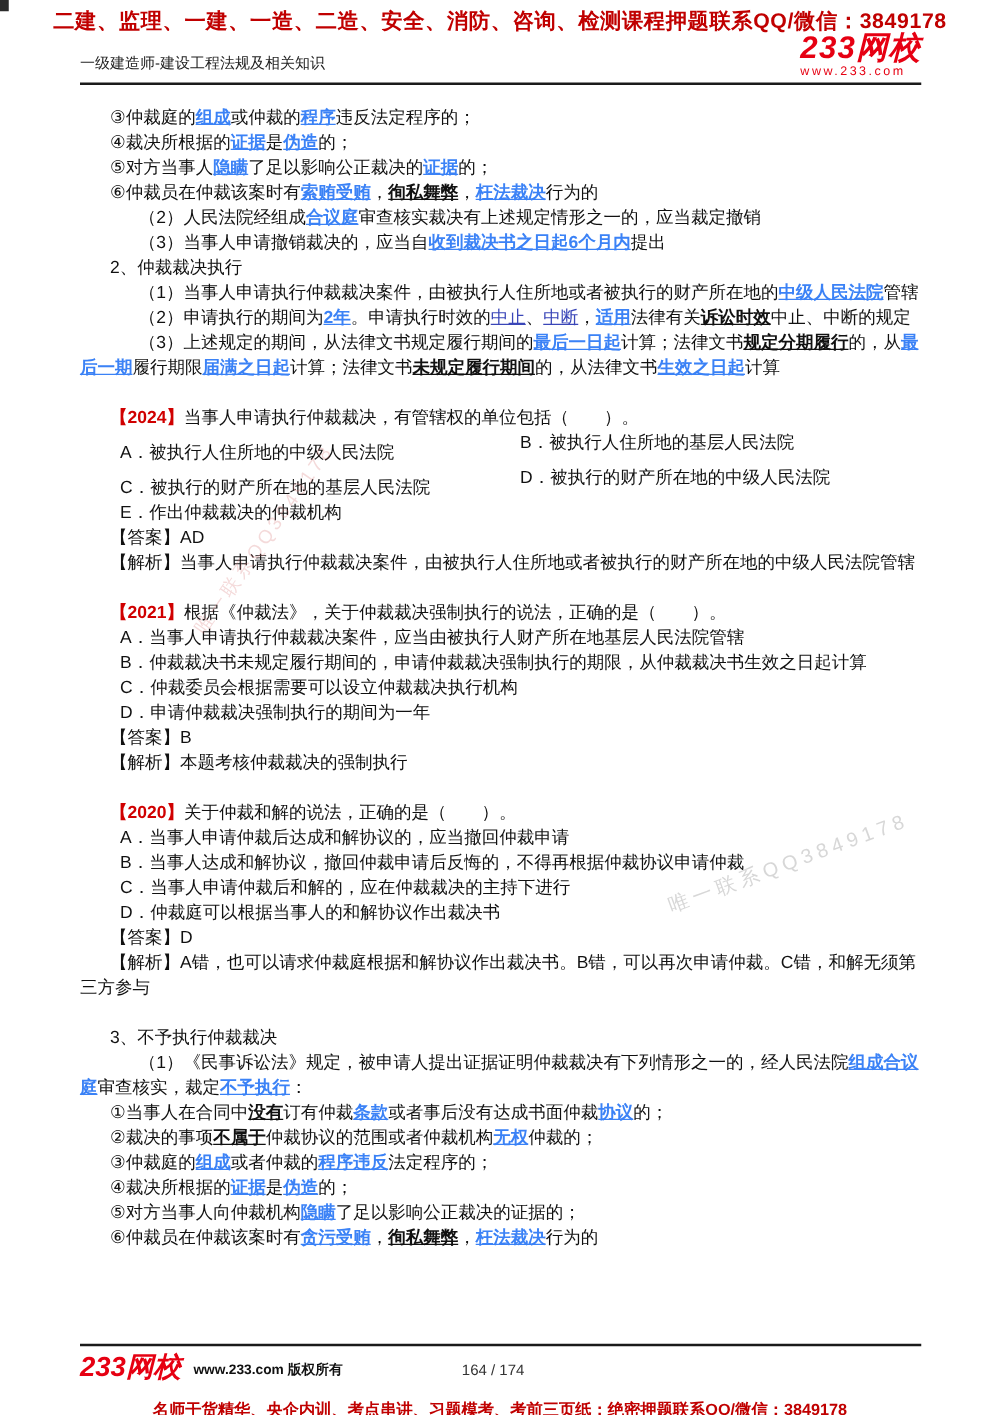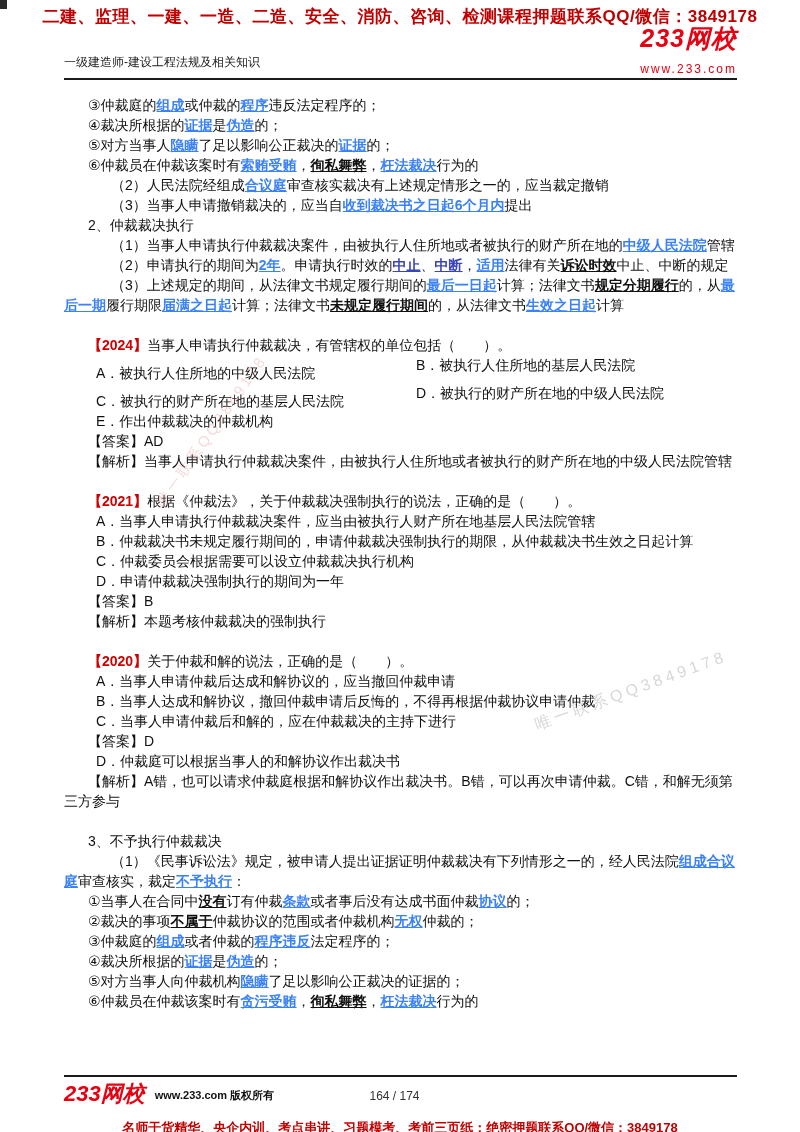--- a/index.html
+++ b/index.html
@@ -7,32 +7,32 @@
   body { width:800px; height:1132px; font-family:"Liberation Sans","DejaVu Sans",sans-serif; }
   .page { position:relative; width:800px; height:1132px; background:#ffffff; overflow:hidden; }
   .corner { position:absolute; left:0; top:0; width:7px; height:9px; background:#2b2b2b; }
 
   .header { padding-top:8px; }
   .header-promo { text-align:center; color:#c00000; font-weight:700; font-size:17px; line-height:18px; letter-spacing:0.5px; }
   .header-row { display:flex; justify-content:space-between; align-items:flex-end; margin:0 63px 0 64px; }
   .header-subtitle { font-size:12px; color:#222222; padding-bottom:4px; }
   .logo { line-height:1; text-align:left; }
   .logo-main { color:#e60012; font-size:25px; font-weight:800; font-style:italic; letter-spacing:1px; }
-  .logo-sub { color:#e60012; font-size:12px; letter-spacing:2px; margin-top:12px; }
+  .logo-sub { color:#e60012; font-size:10px; letter-spacing:2px; margin-top:2px; }
   .header-rule { border-top:2px solid #1a1a1a; margin:3px 63px 0 64px; }
 
   .doc { padding:15px 63px 0 64px; font-size:14px; line-height:20px; color:#111111; height:992px; overflow:hidden; }
   .para { text-indent:0; }
   .ind1 { text-indent:24px; }
   .ind2 { text-indent:47px; }
   .ind3 { text-indent:32px; }
   .blank { height:20px; }
   .em-r { color:#3b82f6; font-weight:700; text-decoration:underline; }
   .em-b { color:#111111; font-weight:700; text-decoration:underline; }
-  .em-bl { color:#3a46b8; font-weight:700; text-decoration:underline; }
+  .em-bl { color:#3a46b8; font-weight:400; text-decoration:underline; }
   .mk-r { color:#d00000; font-weight:700; }
   .opt-row { display:flex; }
   .opt-left { width:352px; padding-left:32px;margin-top:8px; }
   .opt-right { flex:1; }
 
   .watermark { position:absolute; pointer-events:none; white-space:nowrap; z-index:2; }
   .wm1 { left:152px; top:500px; transform:rotate(-55deg); transform-origin:left top; color:rgba(214,122,122,0.28); font-size:15px; letter-spacing:3px; }
   .wm2 { left:532px; top:716px; transform:rotate(-20deg); transform-origin:left top; color:rgba(150,150,150,0.38); font-size:16px; letter-spacing:4px; }
 
   .footer { position:absolute; left:0; right:0; bottom:0; height:57px; background:#ffffff; }
@@ -91,22 +91,22 @@
       <p class="para ind3"><span>B．仲裁裁决书未规定履行期间的，申请仲裁裁决强制执行的期限，从仲裁裁决书生效之日起计算</span></p>
       <p class="para ind3"><span>C．仲裁委员会根据需要可以设立仲裁裁决执行机构</span></p>
       <p class="para ind3"><span>D．申请仲裁裁决强制执行的期间为一年</span></p>
       <p class="para ind1"><span>【答案】B</span></p>
       <p class="para ind1"><span>【解析】本题考核仲裁裁决的强制执行</span></p>
       <div class="blank"></div>
       <p class="para ind1"><span class="mk-r">【2020】</span><span>关于仲裁和解的说法，正确的是（　　）。</span></p>
       <p class="para ind3"><span>A．当事人申请仲裁后达成和解协议的，应当撤回仲裁申请</span></p>
       <p class="para ind3"><span>B．当事人达成和解协议，撤回仲裁申请后反悔的，不得再根据仲裁协议申请仲裁</span></p>
       <p class="para ind3"><span>C．当事人申请仲裁后和解的，应在仲裁裁决的主持下进行</span></p>
+      <p class="para ind3"><span>D．仲裁庭可以根据当事人的和解协议作出裁决书</span></p>
       <p class="para ind1"><span>【答案】D</span></p>
-      <p class="para ind3"><span>D．仲裁庭可以根据当事人的和解协议作出裁决书</span></p>
       <p class="para ind1"><span>【解析】A错，也可以请求仲裁庭根据和解协议作出裁决书。B错，可以再次申请仲裁。C错，和解无须第三方参与</span></p>
       <div class="blank"></div>
       <p class="para ind1"><span>3、不予执行仲裁裁决</span></p>
       <p class="para ind2"><span>（1）《民事诉讼法》规定，被申请人提出证据证明仲裁裁决有下列情形之一的，经人民法院</span><span class="em-r">组成合议庭</span><span>审查核实，裁定</span><span class="em-r">不予执行</span><span>：</span></p>
       <p class="para ind1"><span>①当事人在合同中</span><span class="em-b">没有</span><span>订有仲裁</span><span class="em-r">条款</span><span>或者事后没有达成书面仲裁</span><span class="em-r">协议</span><span>的；</span></p>
       <p class="para ind1"><span>②裁决的事项</span><span class="em-b">不属于</span><span>仲裁协议的范围或者仲裁机构</span><span class="em-r">无权</span><span>仲裁的；</span></p>
       <p class="para ind1"><span>③仲裁庭的</span><span class="em-r">组成</span><span>或者仲裁的</span><span class="em-r">程序违反</span><span>法定程序的；</span></p>
       <p class="para ind1"><span>④裁决所根据的</span><span class="em-r">证据</span><span>是</span><span class="em-r">伪造</span><span>的；</span></p>
       <p class="para ind1"><span>⑤对方当事人向仲裁机构</span><span class="em-r">隐瞒</span><span>了足以影响公正裁决的证据的；</span></p>
       <p class="para ind1"><span>⑥仲裁员在仲裁该案时有</span><span class="em-r">贪污受贿</span><span>，</span><span class="em-b">徇私舞弊</span><span>，</span><span class="em-r">枉法裁决</span><span>行为的</span></p>

